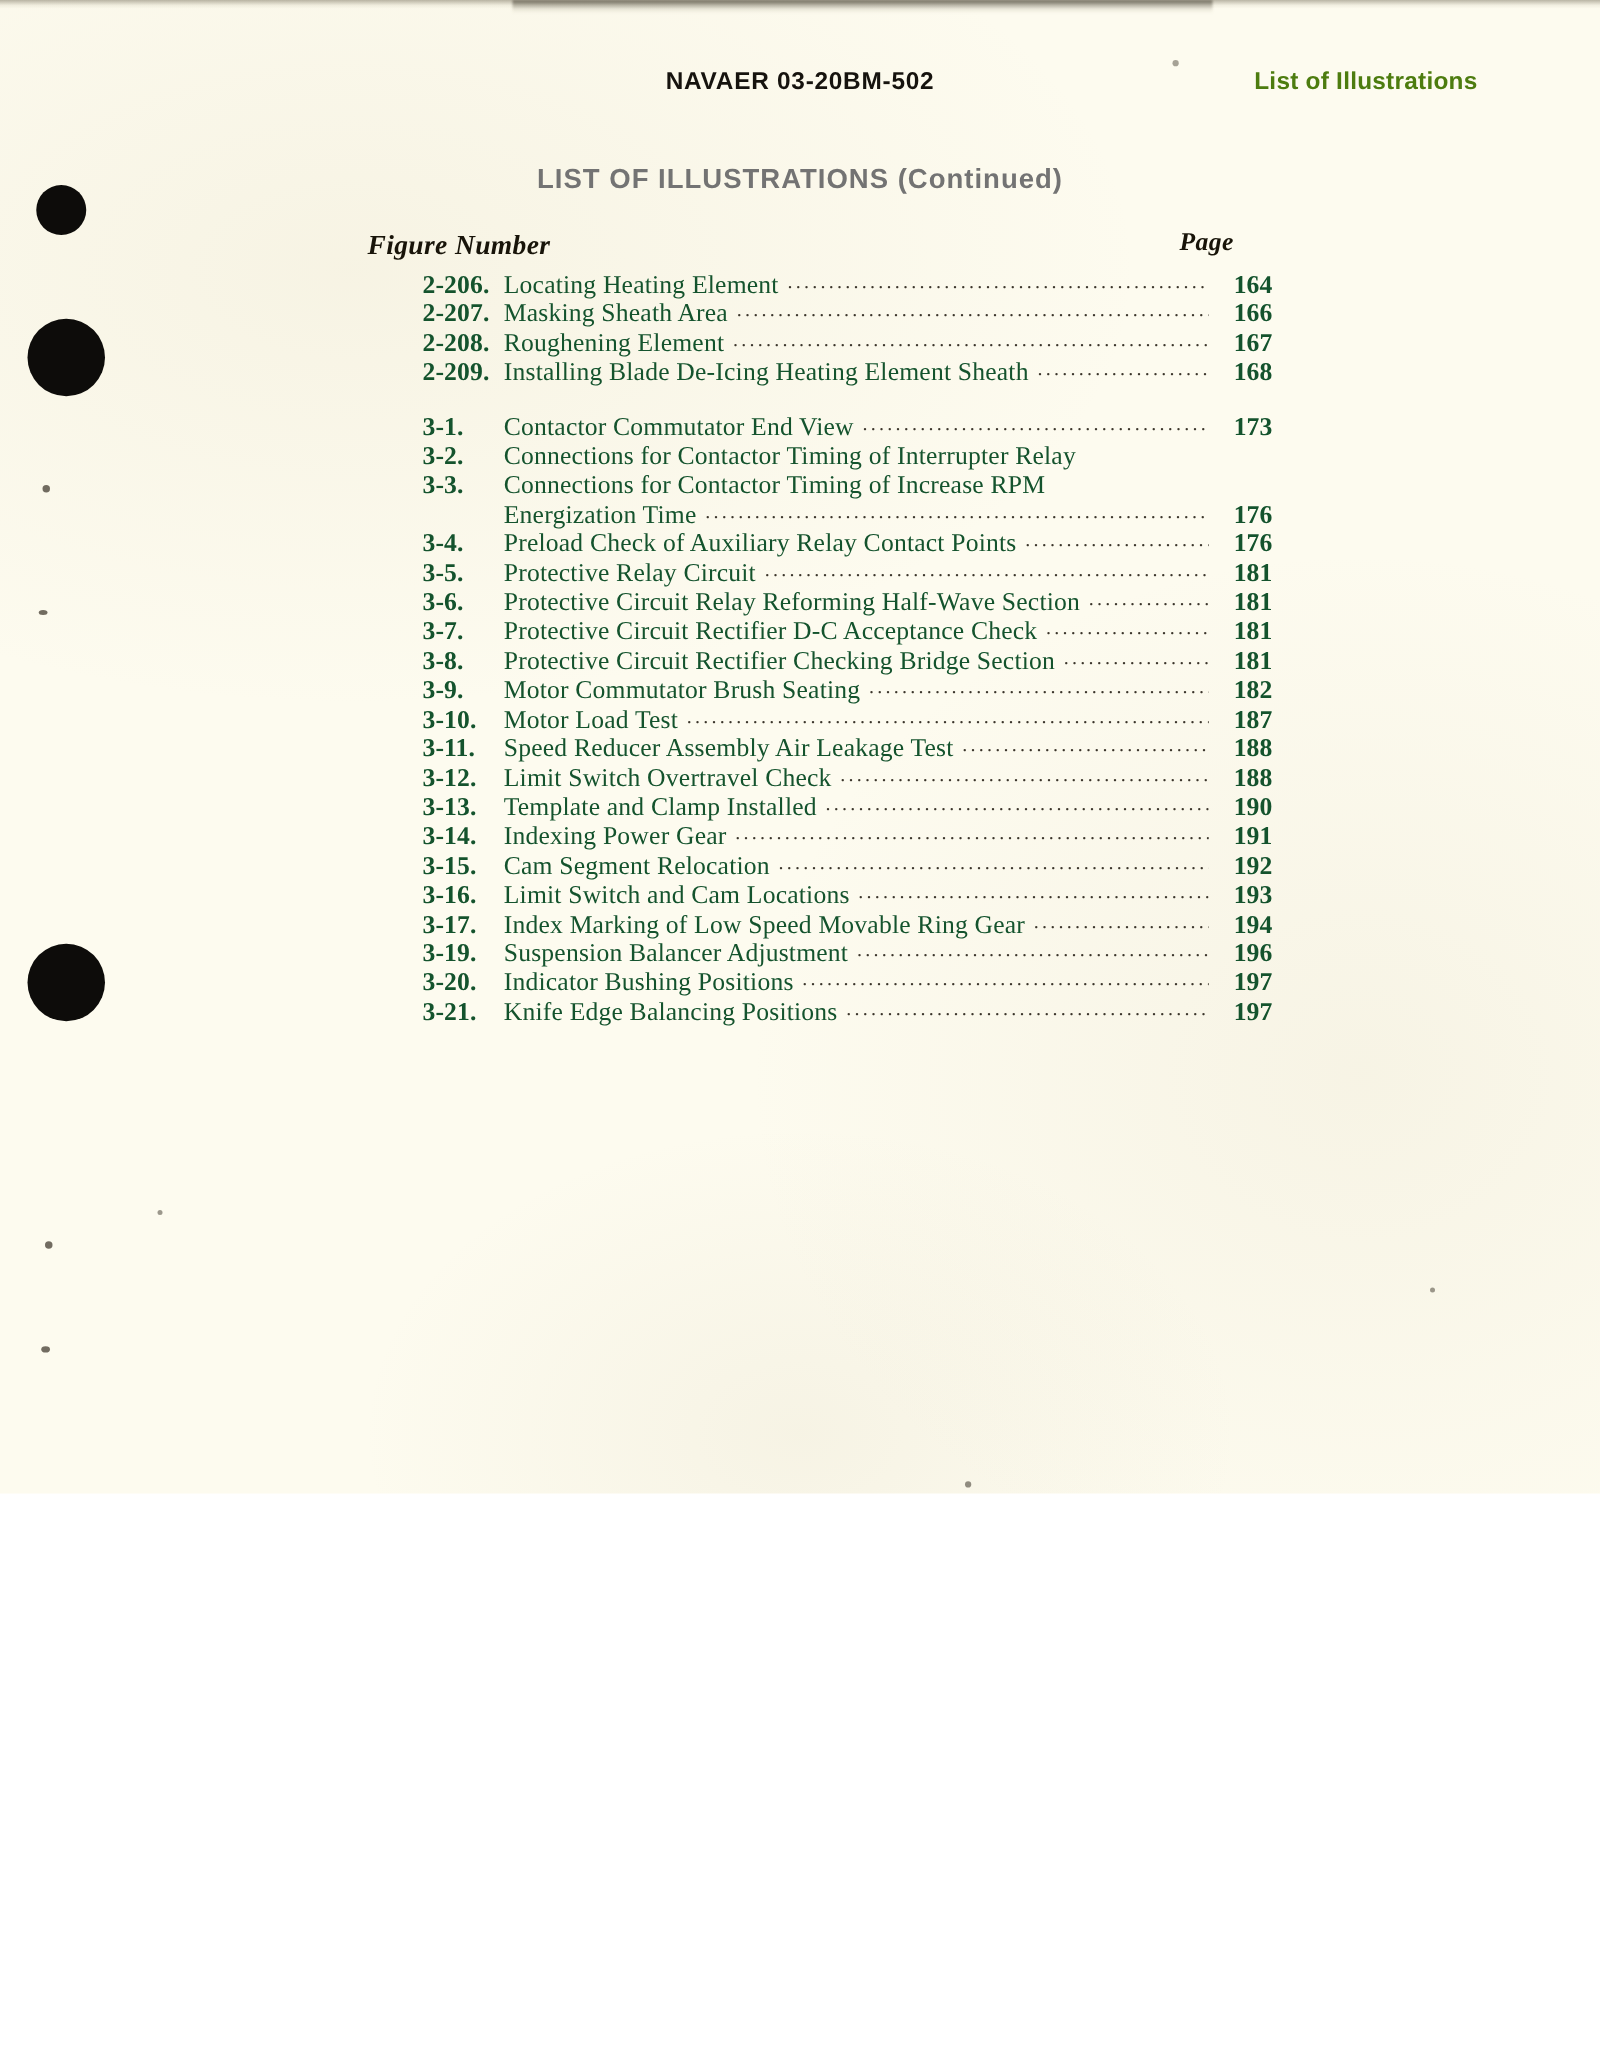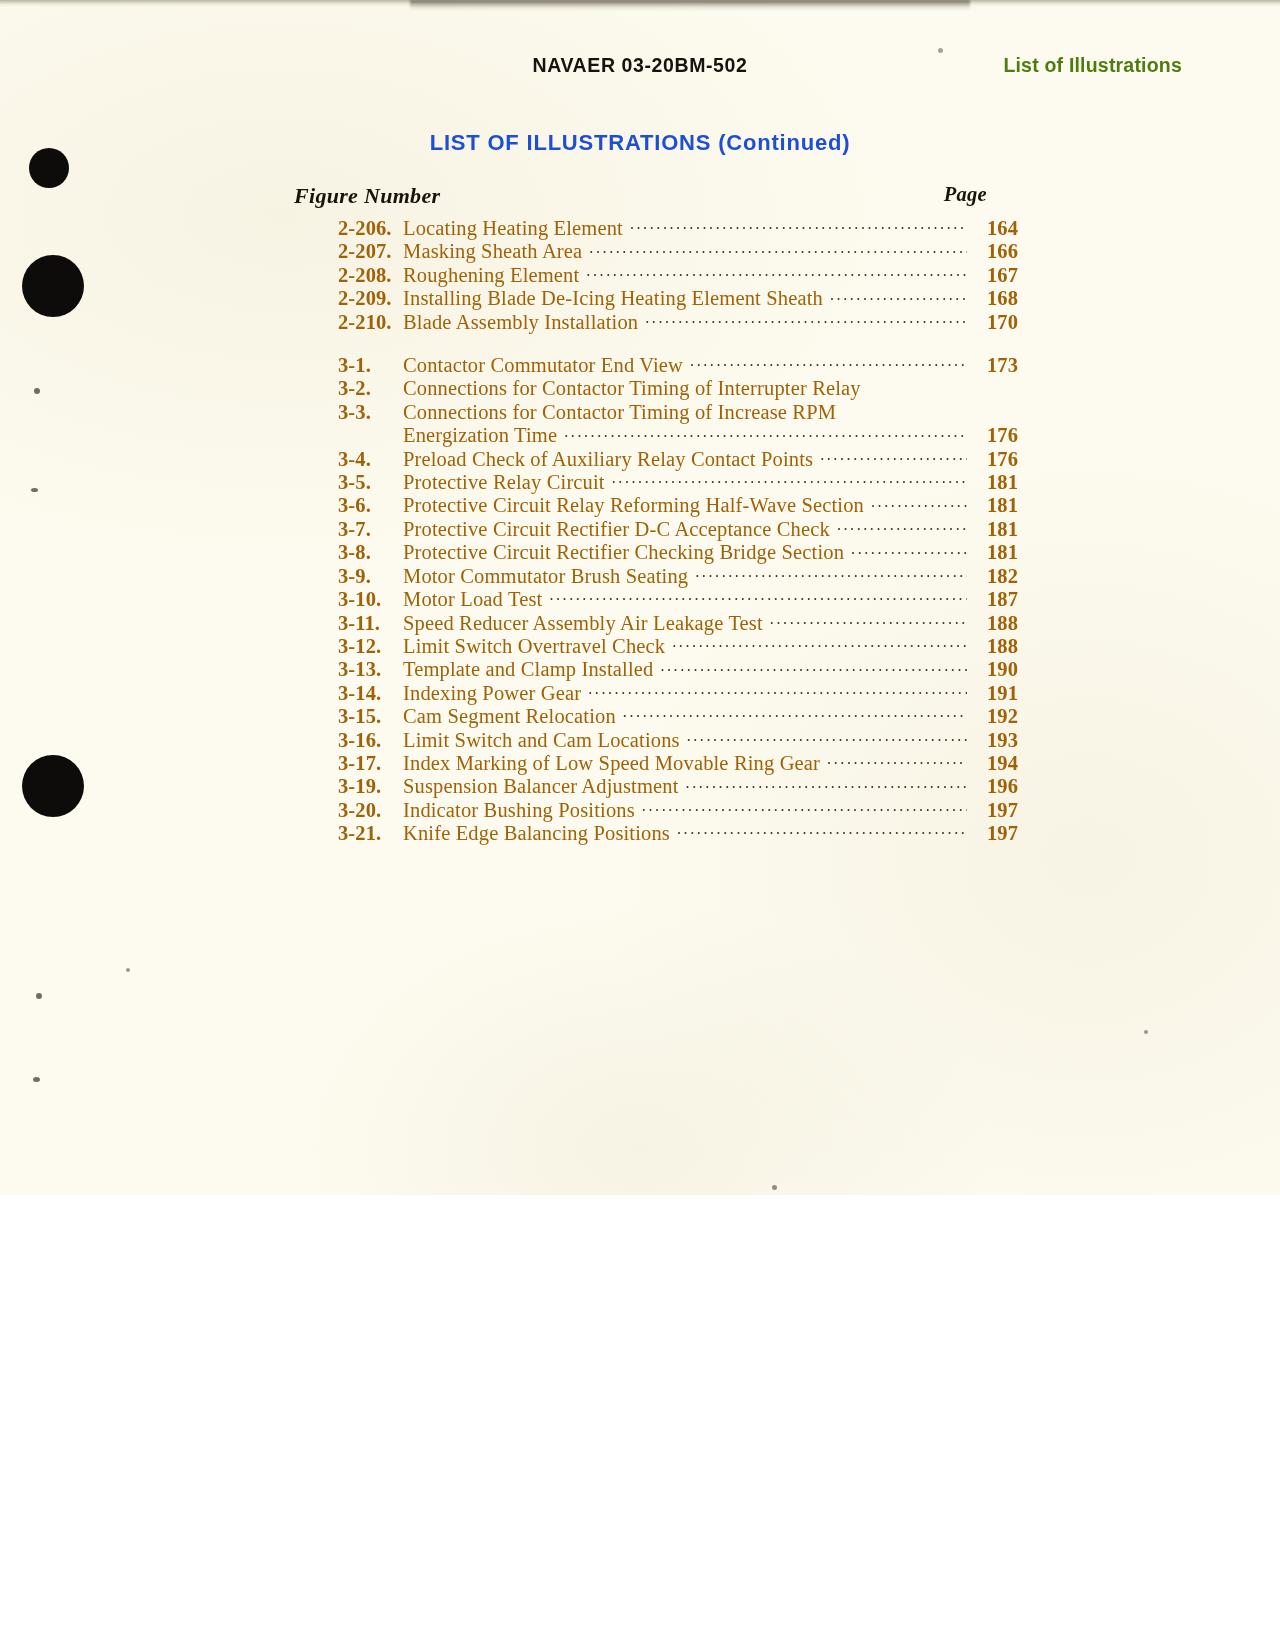--- a/index.html
+++ b/index.html
@@ -85,21 +85,21 @@
   
   .section-title {
     position: absolute;
     left: 0; top: 130px;
     width: 1280px;
     text-align: center;
     font-family: "Liberation Sans", "DejaVu Sans", sans-serif;
     font-weight: bold;
     font-size: 22px;
     letter-spacing: 0.8px;
-    color: #1d4ed8;
+    color: #737373;
   }
 
   
   .col-heads {
     position: absolute;
     left: 294px; top: 183px;
     width: 720px;
     height: 24px;
   }
   .col-head-figure {
@@ -127,24 +127,24 @@
     left: 338px;
     top: 217px;
     width: 680px;
   }
 
   .toc-group { }
   .group-gap { height: 20px; }
 
   .entry {
     display: flex;
-    align-items: center;
+    align-items: flex-end;
     line-height: 23.4px;
     font-size: 20.5px;
-    color: #a16207;
+    color: #14532d;
     white-space: nowrap;
   }
 
   .fig-num {
     flex: 0 0 auto;
     font-weight: 600;
     letter-spacing: 0.1px;
   }
   
   .g2 .fig-num { width: 65px; }
@@ -267,26 +267,20 @@
           <span class="fig-title">Roughening Element</span>
           <span class="leader"></span>
           <span class="pg-num">167</span>
         </div>
         <div class="entry g2">
           <span class="fig-num">2-209.</span>
           <span class="fig-title">Installing Blade De-Icing Heating Element Sheath</span>
           <span class="leader"></span>
           <span class="pg-num">168</span>
         </div>
-        <div class="entry g2">
-          <span class="fig-num">2-210.</span>
-          <span class="fig-title">Blade Assembly Installation</span>
-          <span class="leader"></span>
-          <span class="pg-num">170</span>
-        </div>
       </div>
       <div class="group-gap"></div>
       <div class="toc-group">
         <div class="entry g3">
           <span class="fig-num">3-1.</span>
           <span class="fig-title">Contactor Commutator End View</span>
           <span class="leader"></span>
           <span class="pg-num">173</span>
         </div>
         <div class="entry g3">

